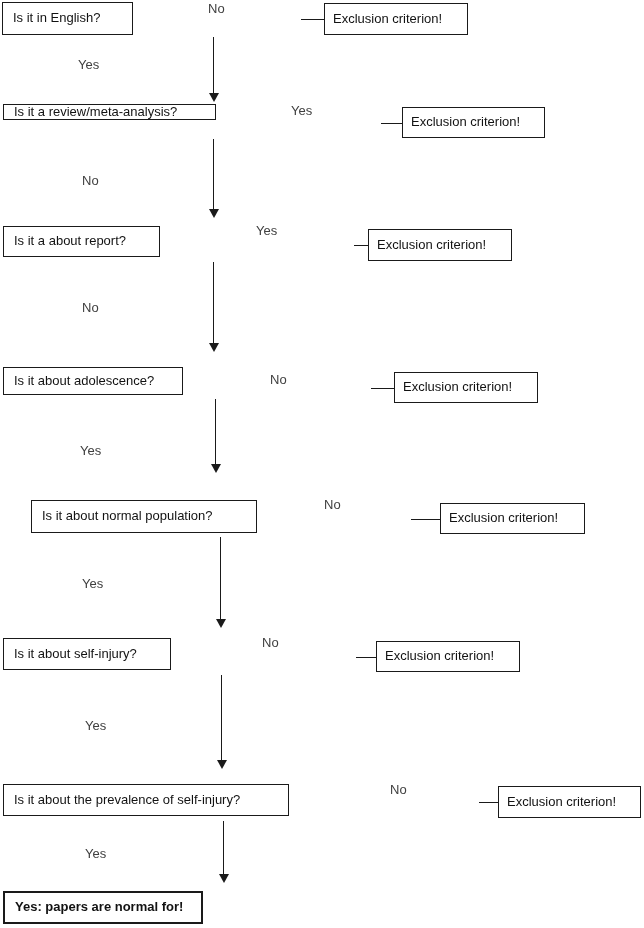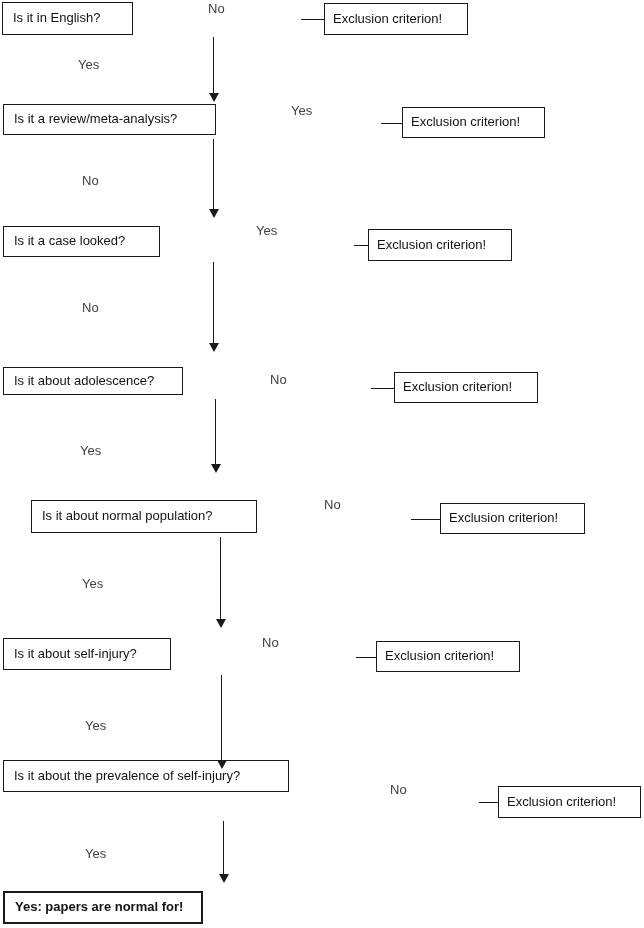--- a/index.html
+++ b/index.html
@@ -67,26 +67,26 @@
     border-right: 5px solid transparent;
     border-top: 9px solid #1a1a1a;
   }
 </style>
 </head>
 <body>
 
 <div id="canvas">
   <div id="nodes-layer">
       <div class="node" style="left: 2px; top: 2px; width: 131px; height: 33px;">Is it in English?</div>
-      <div class="node" style="left: 3px; top: 104px; width: 213px; height: 31px;">Is it a review/meta-analysis?</div>
-      <div class="node" style="left: 3px; top: 226px; width: 157px; height: 31px;">Is it a case looked?</div>
+      <div class="node" style="left: 3px; top: 104px; width: 213px; height: 16px;">Is it a review/meta-analysis?</div>
+      <div class="node" style="left: 3px; top: 226px; width: 157px; height: 31px;">Is it a about report?</div>
       <div class="node" style="left: 3px; top: 367px; width: 180px; height: 28px;">Is it about adolescence?</div>
       <div class="node" style="left: 3px; top: 500px; width: 226px; height: 33px; margin-left: 28px;">Is it about normal population?</div>
       <div class="node" style="left: 3px; top: 638px; width: 168px; height: 32px; text-align: center;">Is it about self-injury?</div>
-      <div class="node" style="left: 3px; top: 760px; width: 286px; height: 32px;">Is it about the prevalence of self-injury?</div>
+      <div class="node" style="left: 3px; top: 784px; width: 286px; height: 32px;">Is it about the prevalence of self-injury?</div>
     </div>
   <div id="exclusions-layer">
       <div class="connector" style="left: 301px; width: 23px; top: 19px;"></div>
       <div class="node exclusion" style="left: 324px; top: 3px; width: 144px; height: 32px;">Exclusion criterion!</div>
       <div class="connector" style="left: 381px; width: 21px; top: 122.5px;"></div>
       <div class="node exclusion" style="left: 402px; top: 107px; width: 143px; height: 31px;">Exclusion criterion!</div>
       <div class="connector" style="left: 354px; width: 14px; top: 245px;"></div>
       <div class="node exclusion" style="left: 368px; top: 229px; width: 144px; height: 32px;">Exclusion criterion!</div>
       <div class="connector" style="left: 371px; width: 23px; top: 387.5px;"></div>
       <div class="node exclusion" style="left: 394px; top: 372px; width: 144px; height: 31px;">Exclusion criterion!</div>

